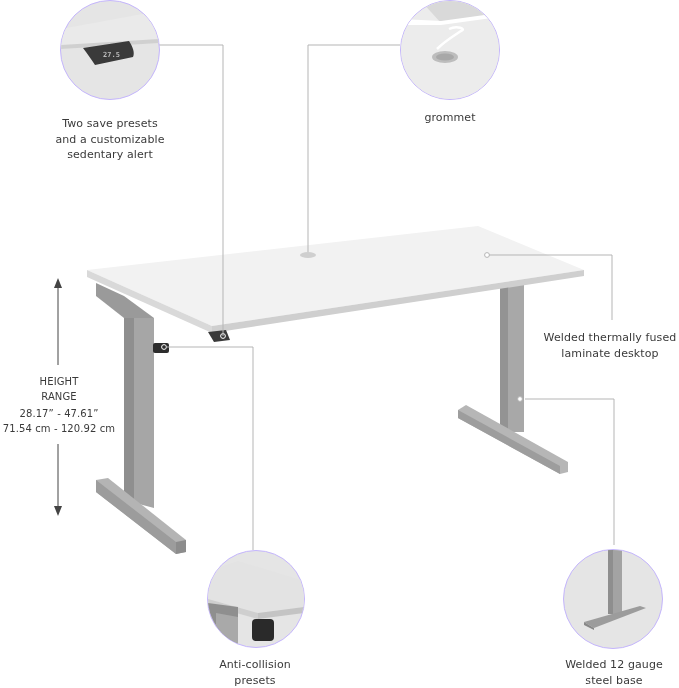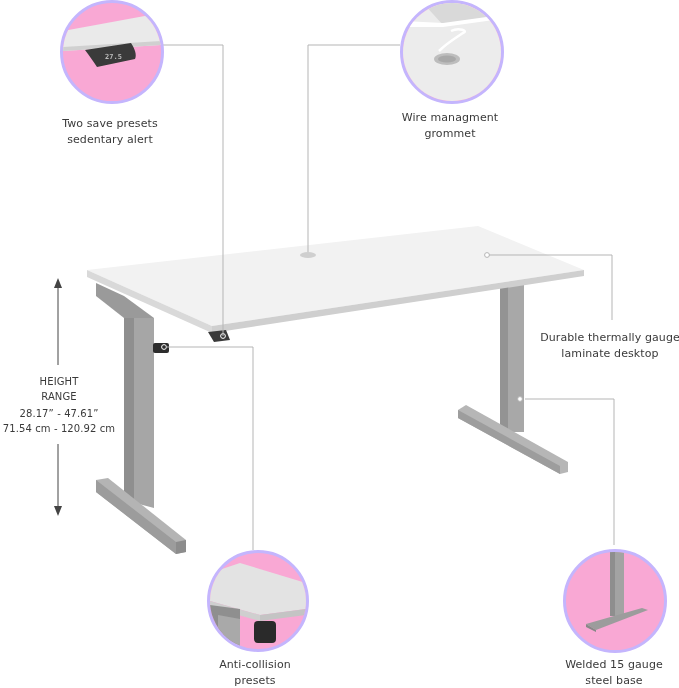--- a/index.html
+++ b/index.html
@@ -1,20 +1,20 @@
 <!DOCTYPE html>
 <html><head>
 <meta charset="utf-8">
 <style>
   html, body { margin:0; padding:0; background:#ffffff; }
   body { width:679px; height:688px; position:relative; overflow:hidden;
          font-family:"DejaVu Sans", sans-serif; color:#333333; }
   .label { position:absolute; text-align:center; font-size:11px; line-height:15.5px; color:#3a3a3a; letter-spacing:0.1px; }
   .label span { display:block; white-space:nowrap; }
-  .circle { position:absolute; border-radius:50%; border:3px solid #c4b5fd; overflow:hidden; background:#f9a8d4;font-weight:bold; }
+  .circle { position:absolute; border-radius:50%; border:1px solid #c4b5fd; overflow:hidden; background:#e5e5e5;font-weight:bold; }
   svg.lines { position:absolute; left:0; top:0; }
 </style>
 </head>
 <body>
 
 <svg class="lines" width="679" height="688" viewBox="0 0 679 688">
 
   <g>
     <polygon points="124,318 154,318 154,508 124,500" fill="#a6a6a6"></polygon>
     <polygon points="124,318 134,318 134,502 124,500" fill="#8f8f8f"></polygon>
@@ -104,40 +104,40 @@
   <svg width="98" height="98" viewBox="0 0 98 98">
     <rect x="44" y="0" width="14" height="64" fill="#a3a3a3"></rect>
     <rect x="44" y="0" width="5" height="64" fill="#8e8e8e"></rect>
     <polygon points="20,72 76,56 82,58 30,78" fill="#9c9c9c"></polygon>
     <polygon points="20,72 30,78 30,80 20,75" fill="#888888"></polygon>
   </svg>
 </div>
 
 <div class="label" style="left:48px; top:116px; width:124px;">
   <span>Two save presets</span>
+  <span>and a customizable</span>
   <span>sedentary alert</span>
 </div>
 
 <div class="label" style="left:389px; top:110px; width:122px;">
-  <span>Wire managment</span>
   <span>grommet</span>
 </div>
 
 <div class="label" style="left:540px; top:330px; width:140px;">
-  <span>Durable thermally gauge</span>
+  <span>Welded thermally fused</span>
   <span>laminate desktop</span>
 </div>
 
 <div class="label" style="left:205px; top:657px; width:100px;">
   <span>Anti-collision</span>
   <span>presets</span>
 </div>
 
 <div class="label" style="left:554px; top:657px; width:120px;">
-  <span>Welded 15 gauge</span>
+  <span>Welded 12 gauge</span>
   <span>steel base</span>
 </div>
 
 <div class="label" style="left:0px; top:374px; width:118px; font-size:10px; line-height:15px;">
   <span>HEIGHT</span>
   <span>RANGE</span>
   <span style="margin-top:2px;">28.17” - 47.61”</span>
   <span>71.54 cm - 120.92 cm</span>
 </div>
 

